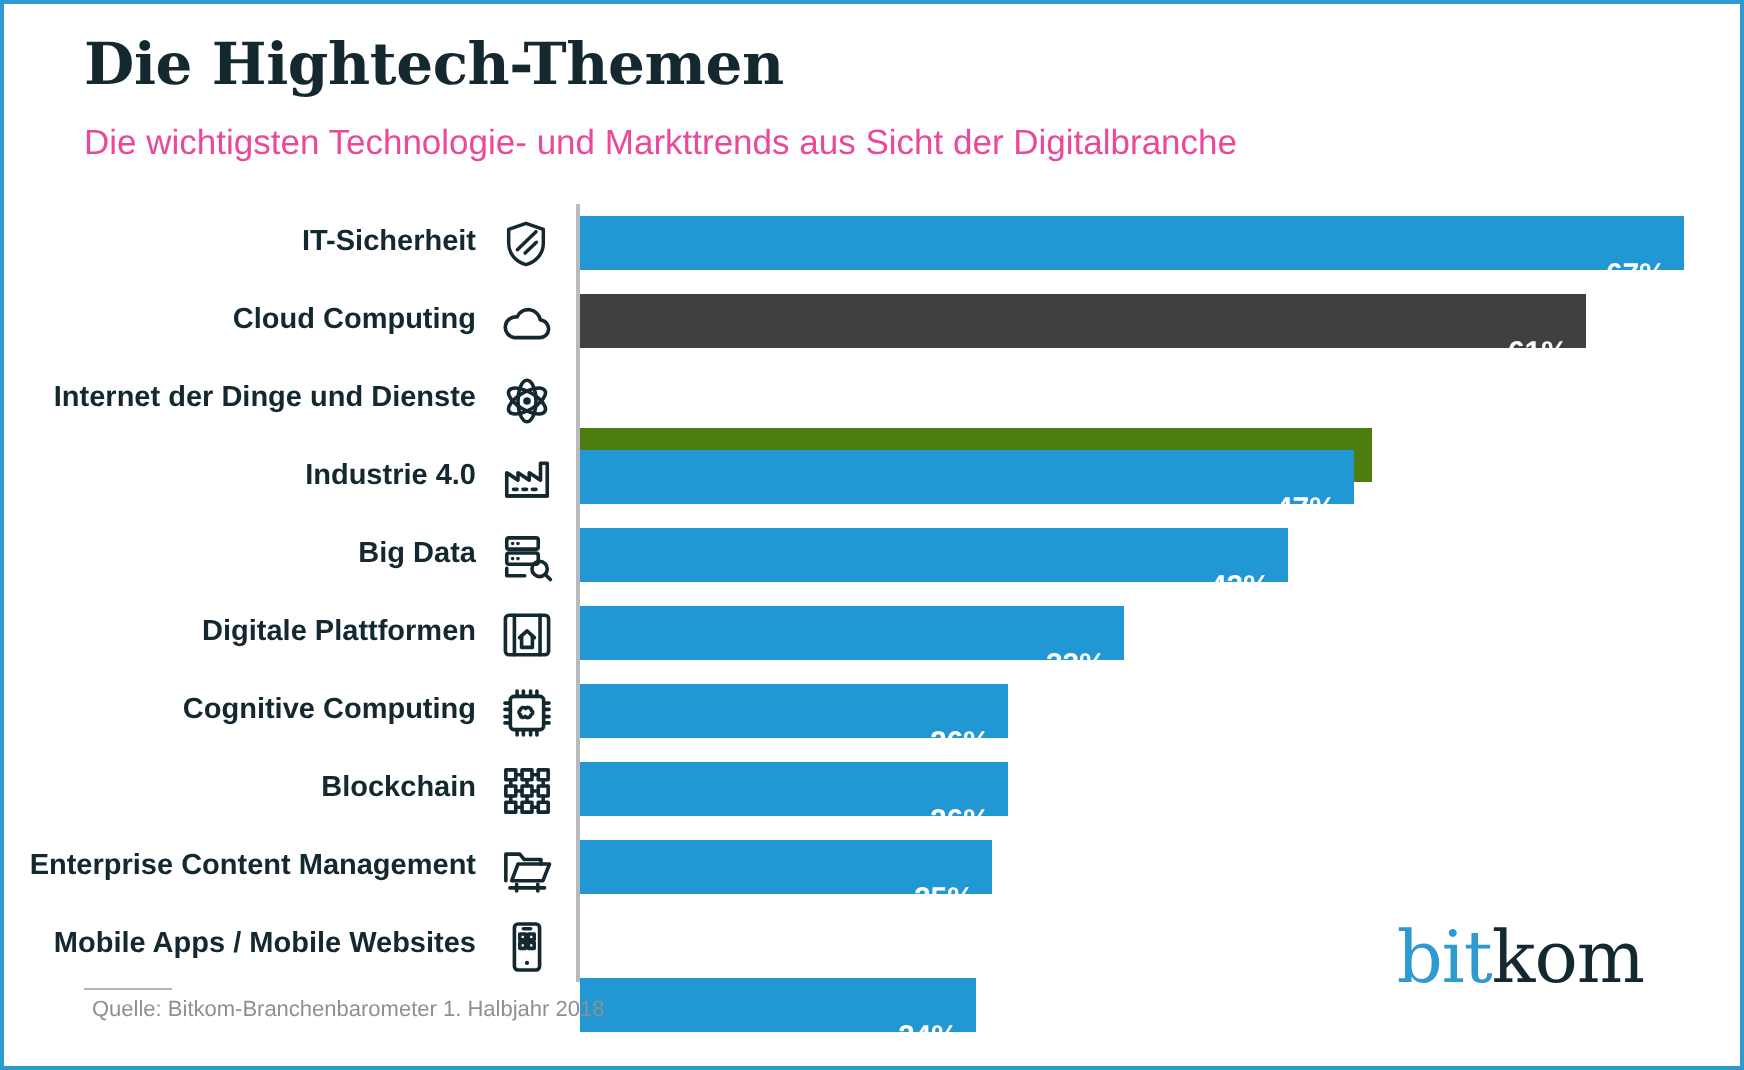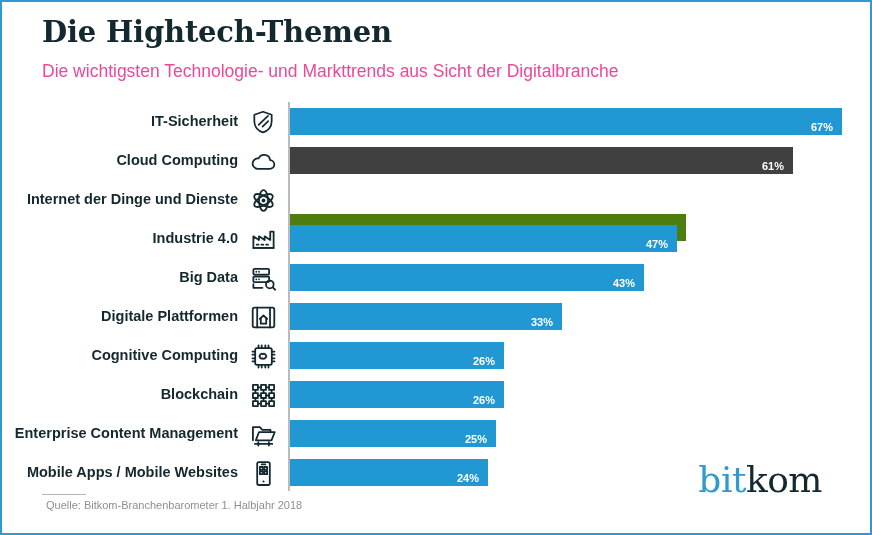--- a/index.html
+++ b/index.html
@@ -100,24 +100,24 @@
     position: absolute;
     left: 288px;
     top: 6px;
     height: 27px;
     background: #2198d4;
     box-sizing: border-box;
   }
   .bar-value {
     position: absolute;
     right: 9px;
-    top: 6px;
+    top: 16px;
     height: 16px;
     line-height: 27px;
-    font-size: 11px;
+    font-size: 15px;
     font-weight: bold;
     color: #ffffff;
   }
   
   .source-rule {
     position: absolute;
     left: 40px;
     top: 492px;
     width: 44px;
     height: 1px;
@@ -296,21 +296,21 @@
               <g stroke="#14282f" fill="none" stroke-width="1.6" stroke-linecap="round" stroke-linejoin="round">
                 <rect x="8.8" y="6.2" width="2.6" height="2.6"></rect>
                 <rect x="12.6" y="6.2" width="2.6" height="2.6"></rect>
                 <rect x="8.8" y="10" width="2.6" height="2.6"></rect>
                 <rect x="12.6" y="10" width="2.6" height="2.6"></rect>
               </g>
               <circle cx="12" cy="19.1" r="0.95" fill="#14282f"></circle>
               <path stroke="#14282f" fill="none" stroke-width="1.6" stroke-linecap="round" stroke-linejoin="round" d="M10.4 3.9h3.2"></path>
             </svg>
           </div>
-          <div class="bar" style="width: 198px; background: rgb(33, 152, 212);">
+          <div class="bar" style="width: 198px; background: rgb(33, 152, 212); margin-top: 30px;">
             <div class="bar-value">24%</div>
           </div>
         </div>
       </div>
   </div>
 
   <div class="source-rule"></div>
   <div class="source">Quelle: Bitkom-Branchenbarometer 1. Halbjahr 2018</div>
 
   <div class="logo">

